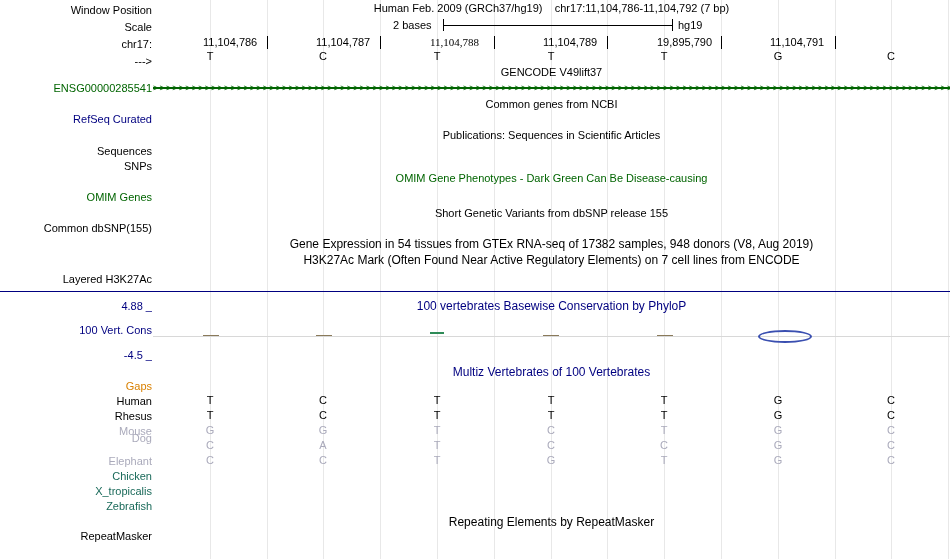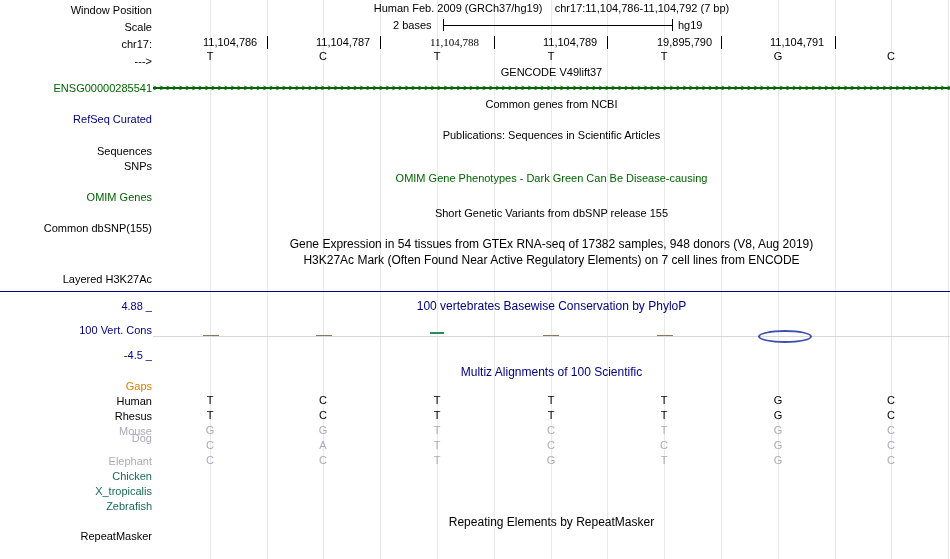--- a/index.html
+++ b/index.html
@@ -193,21 +193,21 @@
     <div class="centertext navy" style="top:299px; font-size:12px;">100 vertebrates Basewise Conservation by PhyloP</div>
 
     <div style="position:absolute; left:0px; top:336px; width:797px; height:1px; background:#d8d8d8;"></div>
     <div class="consbar" style="left:50px;  top:335px; width:16px; height:1px; background:#8a7a5a;"></div>
     <div class="consbar" style="left:163px; top:335px; width:16px; height:1px; background:#8a7a5a;"></div>
     <div class="consbar" style="left:277px; top:332px; width:14px; height:2px; background:#2e8b57;"></div>
     <div class="consbar" style="left:390px; top:335px; width:16px; height:1px; background:#8a7a5a;"></div>
     <div class="consbar" style="left:504px; top:335px; width:16px; height:1px; background:#8a7a5a;"></div>
     <div style="position:absolute; left:605px; top:330px; width:50px; height:9px; border:2px solid #3a4fb0; border-radius:50%; border-top-color:#3a4fb0; background:transparent;"></div>
 
-    <div class="centertext navy" style="top:365px; font-size:12px;">Multiz Alignments of 100 Scientific</div>
+    <div class="centertext navy" style="top:365px; font-size:12px;">Multiz Vertebrates of 100 Vertebrates</div>
 
     <div class="seqrow" style="top:394px;">
       <div class="baseletter" style="left:57px;">T</div>
       <div class="baseletter" style="left:170px;">C</div>
       <div class="baseletter" style="left:284px;">T</div>
       <div class="baseletter" style="left:398px;">T</div>
       <div class="baseletter" style="left:511px;">T</div>
       <div class="baseletter" style="left:625px;">G</div>
       <div class="baseletter" style="left:738px;">C</div>
     </div>

